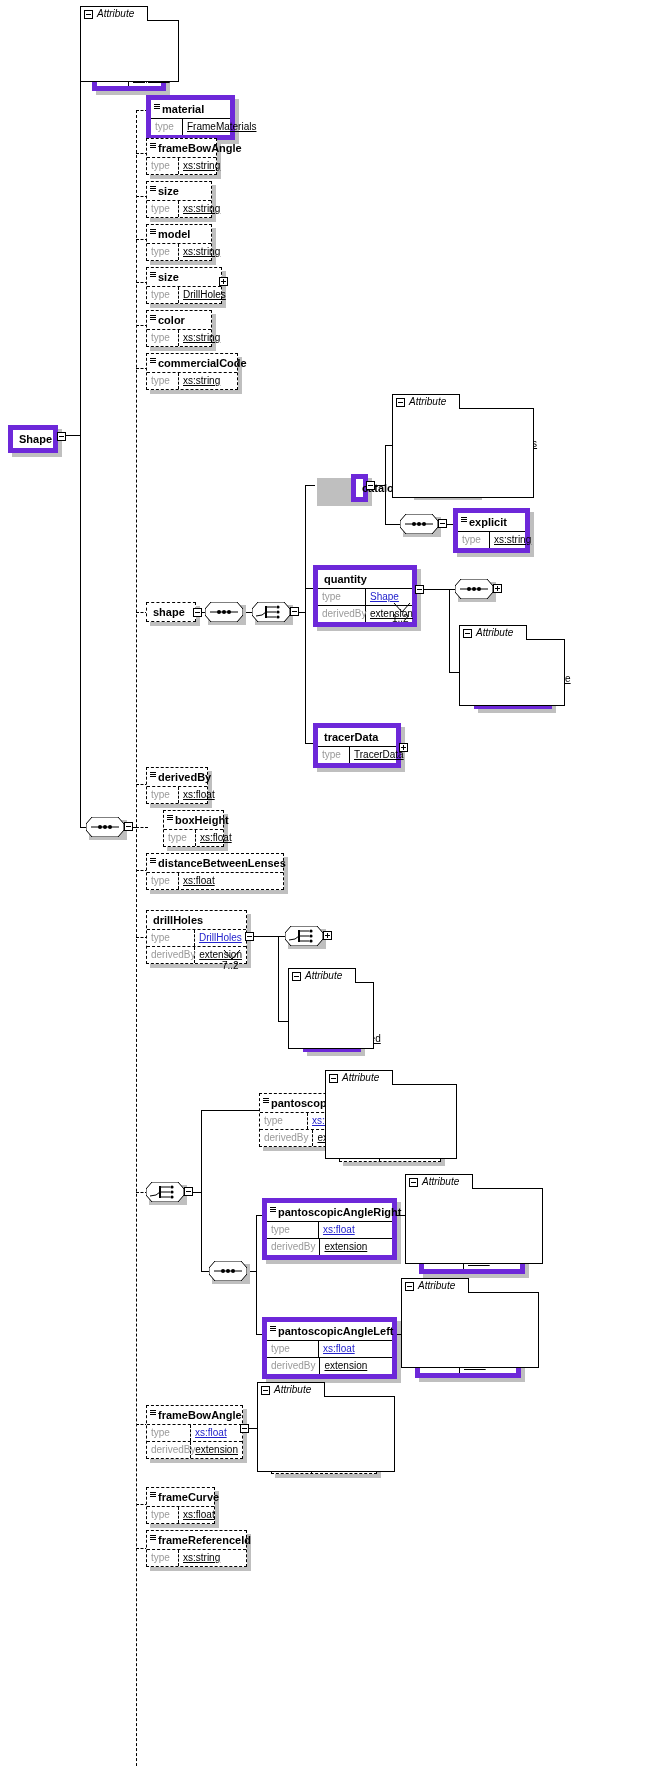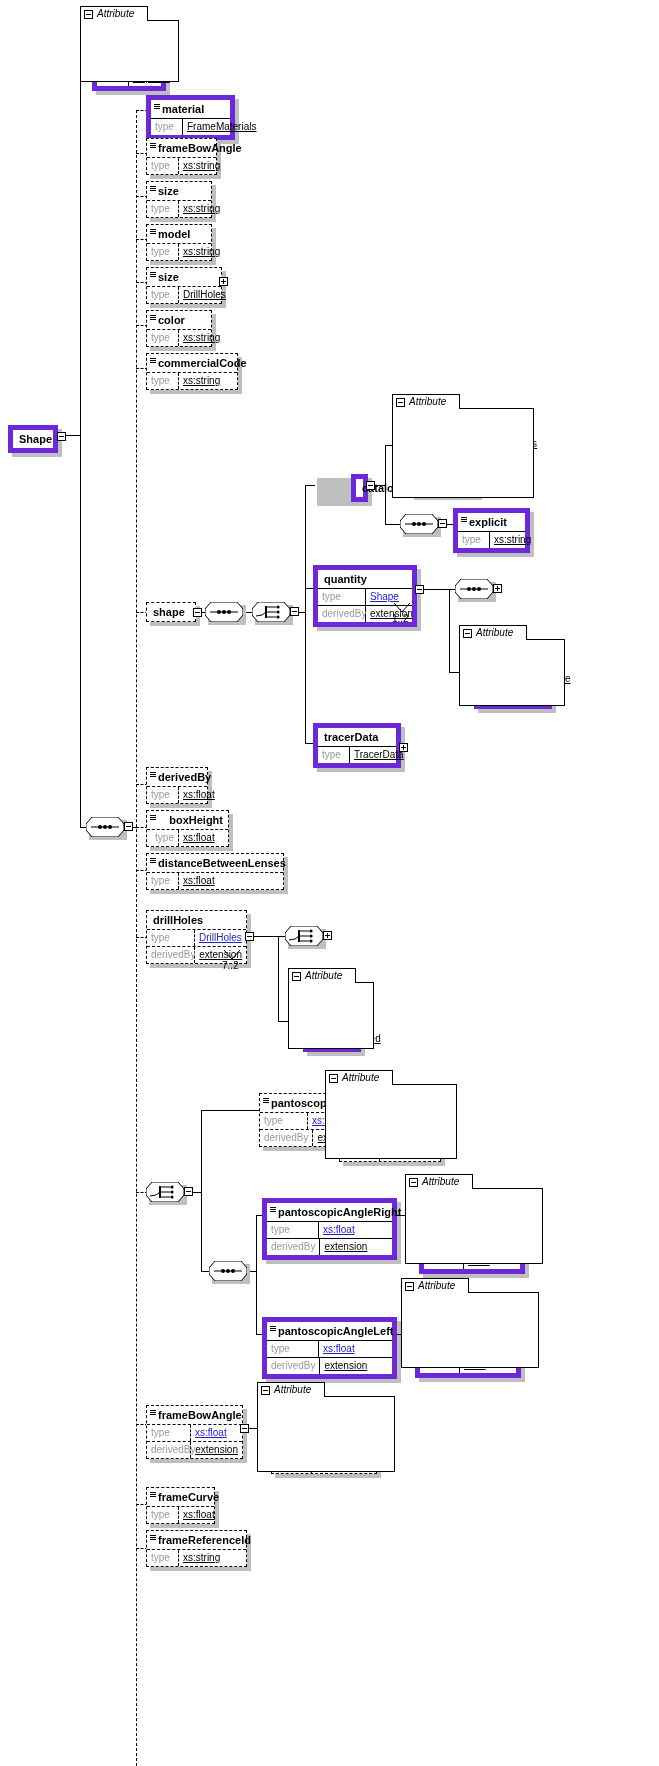--- a/index.html
+++ b/index.html
@@ -442,21 +442,21 @@
             <i></i>
             <i></i>
           </span><span>derivedBy</span></div>
       <div class="nrow">
           <span class="k">type</span>
           <span class="v">xs:float</span>
         </div>
     </div>
   </div>
 
-  <div class="node dashed" style="left:146px;top:810px;width:83px;text-align:right;">
+  <div class="node dashed" style="left:163px;top:810px;width:61px;">
     <div class="shadow"></div>
     <div class="body">
       <div class="nhead"><span class="seqmark">
             <i></i>
             <i></i>
             <i></i>
           </span><span>boxHeight</span></div>
       <div class="nrow">
           <span class="k">type</span>
           <span class="v">xs:float</span>

